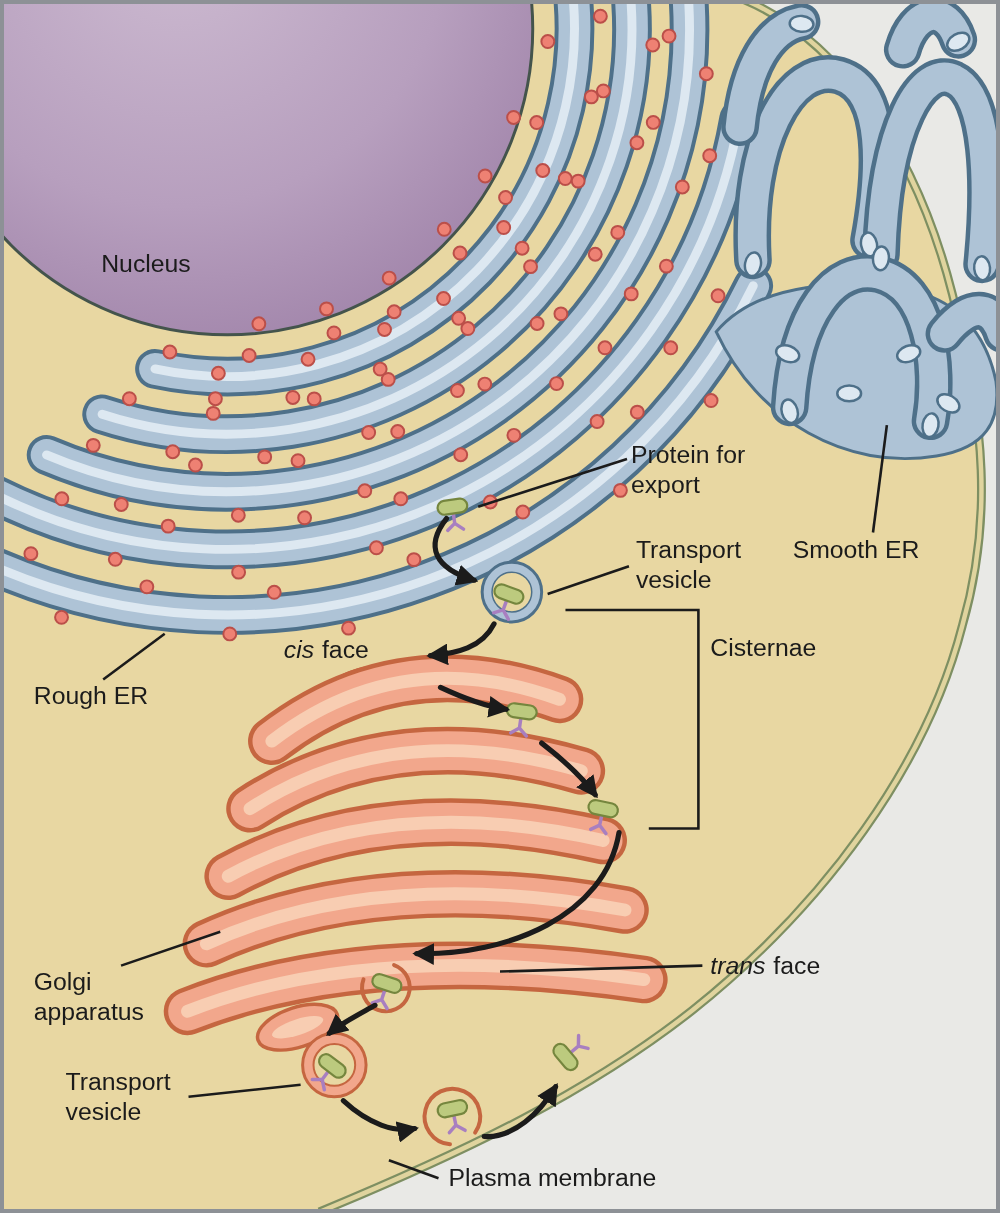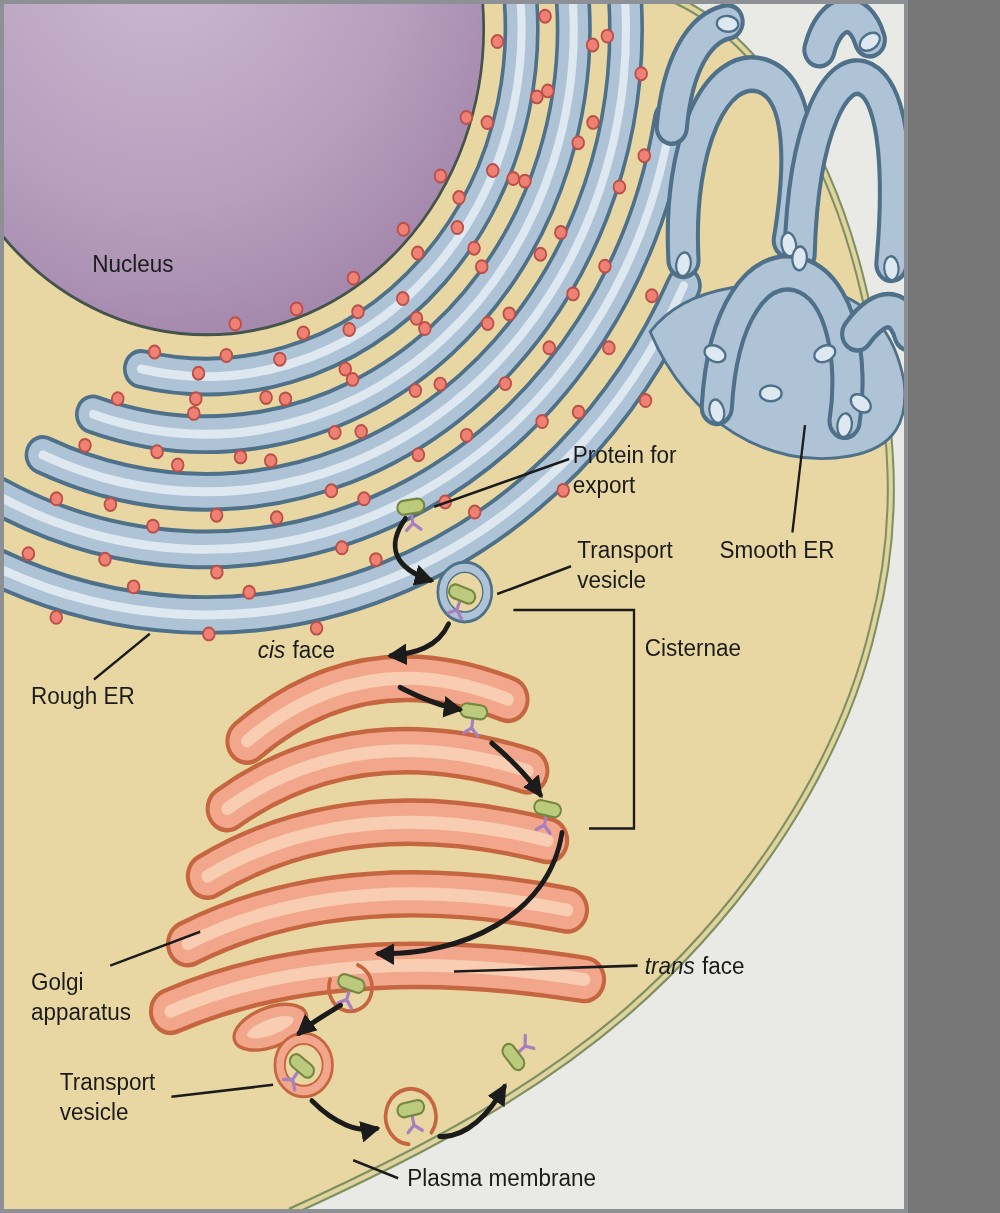--- a/index.html
+++ b/index.html
@@ -1,18 +1,18 @@
 <!DOCTYPE html>
 <html style="--cell_interior: #e8d7a2; --outside_cell: #e9e9e6; --frame: #8d9196; --nucleus_inner: #cdbbd1; --nucleus_mid: #b79fbe; --nucleus_outer: #997ba3; --nucleus_stroke: #44544c; --er_fill: #aec3d6; --er_lumen: #dde8f1; --er_outline: #4e7089; --ribosome_fill: #ee8173; --ribosome_stroke: #bb4f49; --golgi_fill: #f2a78c; --golgi_lumen: #f8cdb2; --golgi_outline: #c56640; --membrane_line: #7e8f62; --membrane_core: #e0d49e; --protein_fill: #bcca7e; --protein_stroke: #75863e; --glycan: #a87fc0; --ink: #1b1b1b;"><head>
 <meta charset="utf-8">
 <title>Diagram</title>
 <style>
   html,body{margin:0;padding:0;background:#777;}
   .frame{
-    width:908px;height:1213px;box-sizing:border-box;
+    width:1000px;height:1213px;box-sizing:border-box;
     border:4px solid #8d9196;background:#e8d7a2;position:relative;overflow:hidden;
   }
   svg{display:block;}
   
   .cytoplasm{fill:var(--cell_interior,#e8d7a2);}
   .outside{fill:var(--outside_cell,#e9e9e6);}
   .mem-o{fill:none;stroke:var(--membrane_line,#7e8f62);stroke-width:9;}
   .mem-c{fill:none;stroke:var(--membrane_core,#e0d49e);stroke-width:4.5;}
   .nucleus-stroke{stroke:var(--nucleus_stroke,#44544c);stroke-width:3;}
   .nstop1{stop-color:var(--nucleus_inner,#cdbbd1);}

